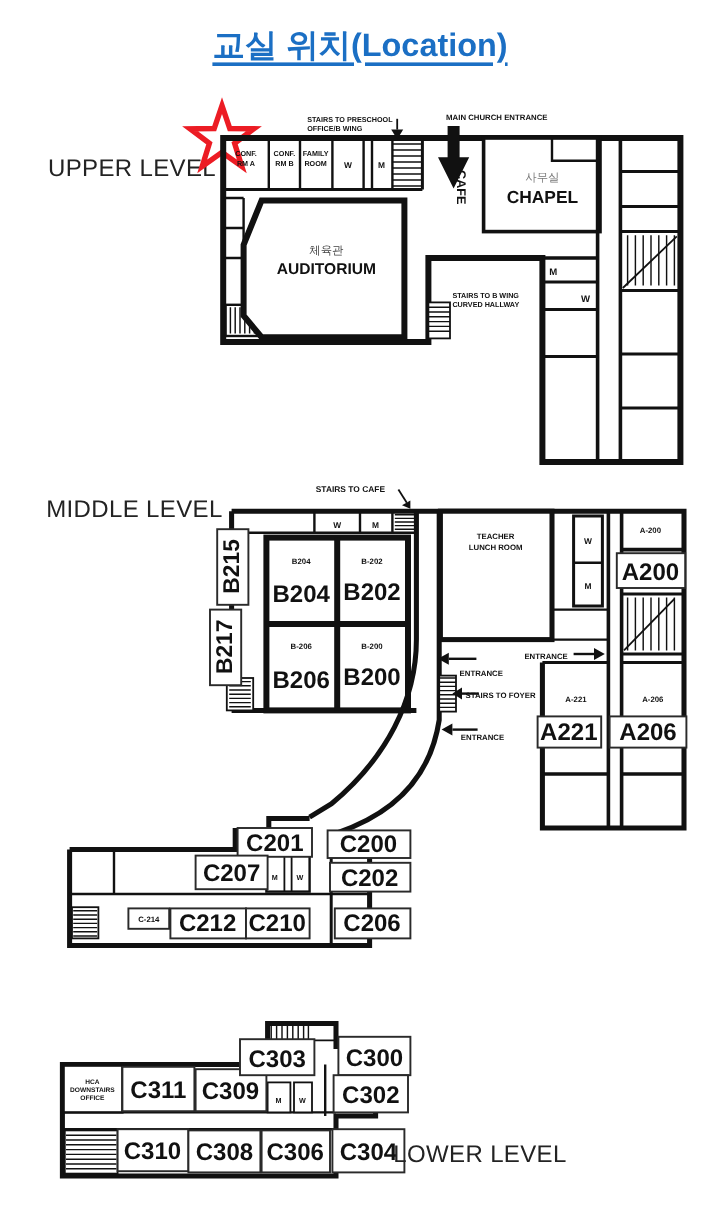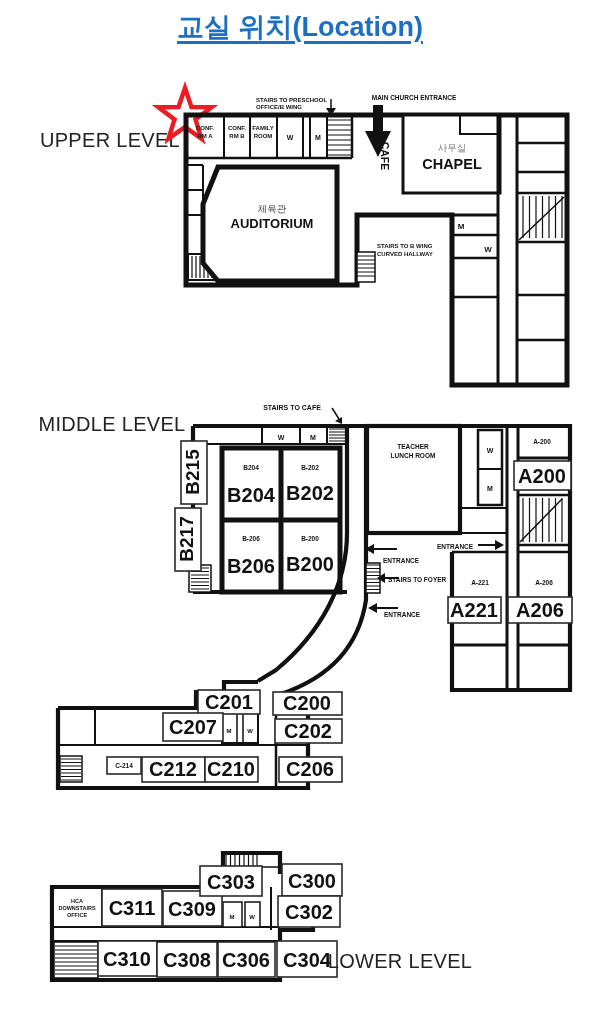--- a/index.html
+++ b/index.html
@@ -1,18 +1,18 @@
 <!DOCTYPE html>
 <html><head>
 <meta charset="utf-8">
 <style>
   html,body{margin:0;padding:0;background:#fff;}
   .page{position:relative;width:600px;height:1012px;background:#fff;overflow:hidden;
         font-family:"Liberation Sans",sans-serif;}
-  .title{position:absolute;top:9px;left:0;width:600px;text-align:center;margin:0;
+  .title{position:absolute;top:20px;left:0;width:600px;text-align:center;margin:0;
          font-size:27px;font-weight:800;color:#1B6FC4;
          text-decoration:underline;text-decoration-thickness:2.5px;text-underline-offset:5px;
          font-family:"Liberation Sans",sans-serif;}
   svg{position:absolute;top:0;left:0;}
   svg text{font-family:"Liberation Sans",sans-serif;fill:#111;text-anchor:middle;}
   .ts{text-anchor:start;}
   .t55{font-size:5.5px;font-weight:700;}
   .t6{font-size:6px;font-weight:700;}
   .t65{font-size:6.5px;font-weight:700;}
   .t7{font-size:7px;font-weight:700;}

